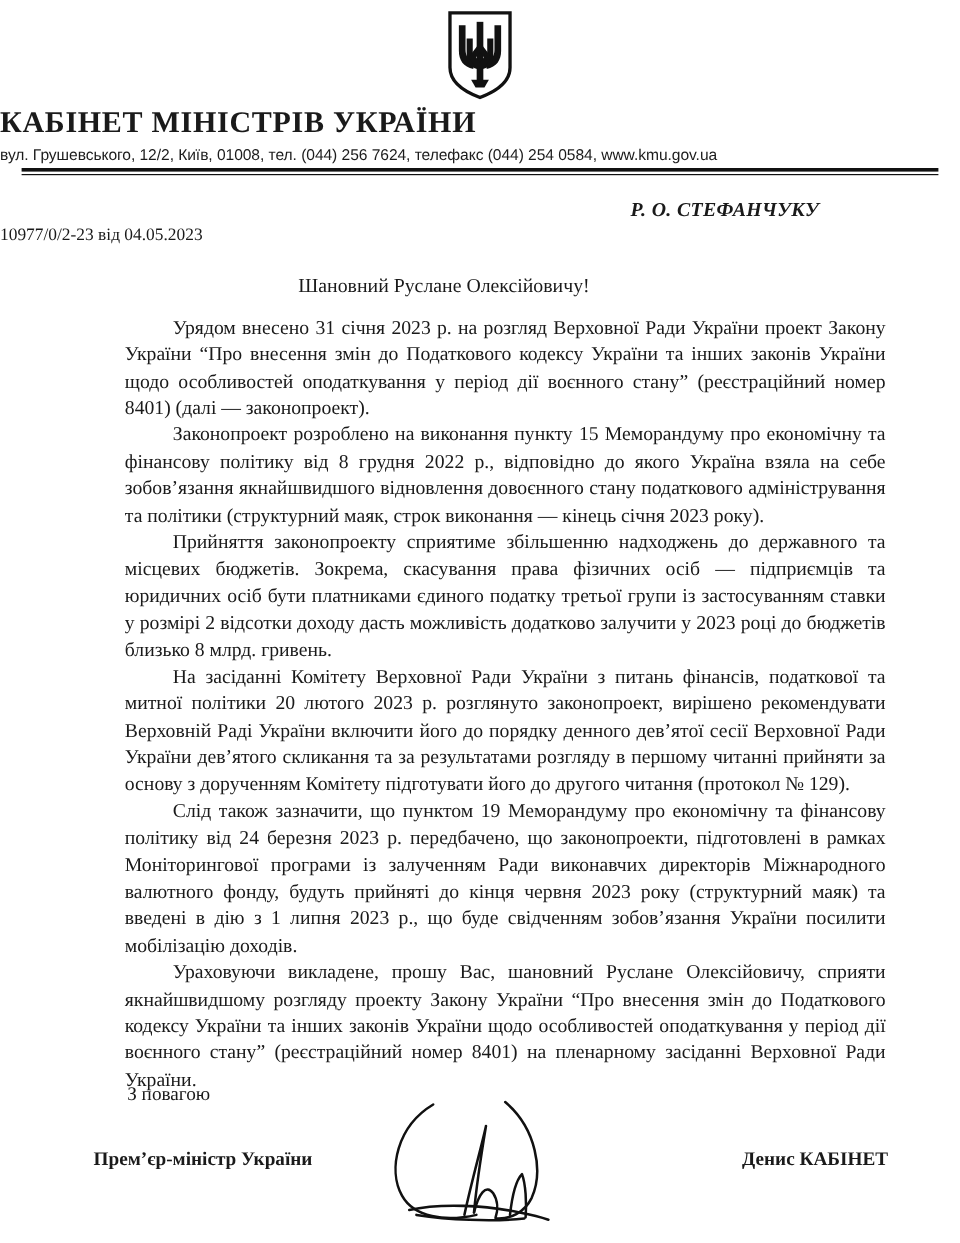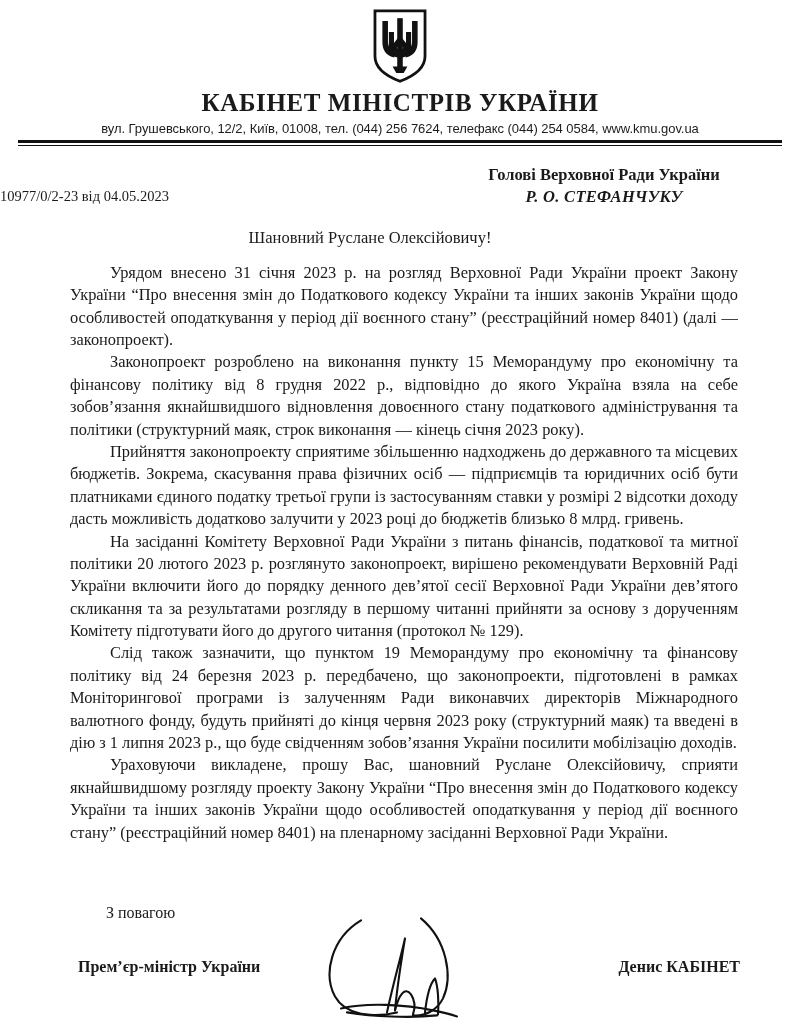--- a/index.html
+++ b/index.html
@@ -18,21 +18,20 @@
   }
 
   .page {
     position: absolute;
     inset: 0;
     padding: 0;
   }
 
   
   .letterhead {
-    text-align: center;
     padding-top: 8px;
   }
   .emblem {
     display: block;
     margin: 0 auto;
     width: 56px;
     height: 76px;
   }
   .org-title {
     margin-top: 6px;
@@ -97,21 +96,21 @@
   .salutation {
     margin-top: 18px;
     text-align: center;
     font-size: 16.5px;
     padding-right: 60px;
   }
 
   
   .body-text {
     margin-top: 14px;
-    padding: 0 62px 0 70px;
+    padding: 0 62px 0 104px;
     font-size: 16.4px;
     line-height: 1.365;
     text-align: justify;
     text-justify: inter-word;
     hyphens: none;
   }
   .body-text p {
     margin: 0;
     text-indent: 40px;
   }
@@ -184,21 +183,20 @@
     <div class="address-line">вул. Грушевського, 12/2, Київ, 01008, тел. (044) 256 7624, телефакс (044) 254 0584, www.kmu.gov.ua</div>
 
     <div class="rule-wrap">
       <div class="rule-thick"></div>
       <div class="rule-thin"></div>
     </div>
   </div>
 
   <div class="addressee-block">
     <div class="addressee">
-      <div class="title">Голові Верховної Ради України</div>
       <div class="name">Р. О. СТЕФАНЧУКУ</div>
     </div>
     <div class="reg-number">10977/0/2-23  від 04.05.2023</div>
   </div>
 
   <div class="salutation">Шановний Руслане Олексійовичу!</div>
 
   <div class="body-text">
     <p>Урядом внесено 31 січня 2023 р. на розгляд Верховної Ради України проект Закону України “Про внесення змін до Податкового кодексу України та інших законів України щодо особливостей оподаткування у період дії воєнного стану” (реєстраційний номер 8401) (далі — законопроект).</p>
     <p>Законопроект розроблено на виконання пункту 15 Меморандуму про економічну та фінансову політику від 8 грудня 2022 р., відповідно до якого Україна взяла на себе зобов’язання якнайшвидшого відновлення довоєнного стану податкового адміністрування та політики (структурний маяк, строк виконання — кінець січня 2023 року).</p>

